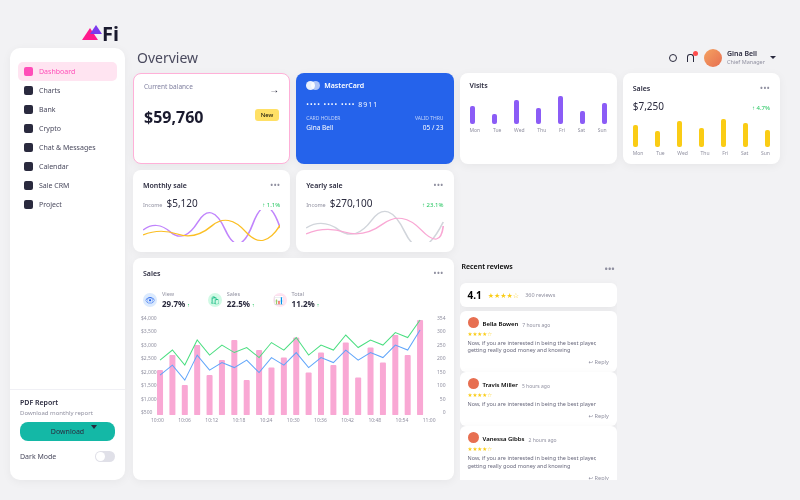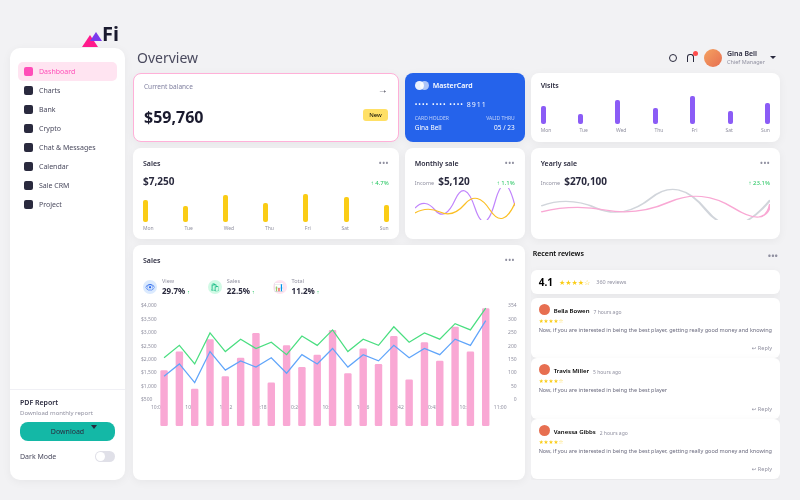--- a/index.html
+++ b/index.html
@@ -1,18 +1,18 @@
 <!DOCTYPE html>
 <html><head>
 <meta charset="utf-8">
 <style>
 *{box-sizing:border-box;margin:0;padding:0;font-family:system-ui,-apple-system,sans-serif}
 body{background:#f2f2f4;width:800px;height:500px;overflow:hidden;font-size:8px}
 .app{display:flex;height:500px;padding:20px 20px 20px 10px;gap:8px}
-.logo{position:absolute;top:20px;left:82px;display:flex;align-items:flex-end;gap:4px}
+.logo{position:absolute;top:20px;left:82px;display:flex;align-items:center;gap:4px}
 .logo-mark{width:0;height:0;border-left:8px solid transparent;border-right:8px solid transparent;border-bottom:12px solid #ff1a8c;position:relative}
 .logo-mark::after{content:"";position:absolute;left:0;top:-3px;width:0;height:0;border-left:6px solid transparent;border-right:6px solid transparent;border-bottom:9px solid #7c3aed}
 .logo-text{font-size:20px;font-weight:700;color:#1a1a2e}
 .sidebar{width:115px;background:#fff;border-radius:10px;box-shadow:0 2px 10px rgba(0,0,0,0.05);display:flex;flex-direction:column;padding:10px 0;margin-top:28px}
 .nav{flex:1;padding:4px 8px}
 .nav-item{display:flex;align-items:center;gap:6px;padding:5px 6px;border-radius:5px;color:#4a4a5e;cursor:pointer;font-size:7px}
 .nav-item.active{background:#ffe4f1;color:#ff4db8}
 .nav-ico{width:9px;height:9px;border-radius:2px;background:#2a2a3e;flex-shrink:0}
 .nav-item.active .nav-ico{background:#ff4db8}
 .sidebar-footer{padding:8px 10px;border-top:1px solid #f0f0f5}
@@ -29,39 +29,39 @@
 .top-right{display:flex;align-items:center;gap:8px}
 .ico-btn{width:10px;height:10px;display:flex;align-items:center;justify-content:center;cursor:pointer;position:relative}
 .gear{width:8px;height:8px;border:1.5px solid #2a2a3e;border-radius:50%}
 .bell{width:7px;height:8px;border:1.5px solid #2a2a3e;border-radius:3px 3px 0 0;border-bottom:none}
 .badge{position:absolute;top:-2px;right:-2px;width:5px;height:5px;background:#ff4d4d;border-radius:50%}
 .user{display:flex;align-items:center;gap:5px}
 .avatar{width:18px;height:18px;border-radius:50%;background:linear-gradient(135deg,#f4a261,#e76f51)}
 .user-name{font-size:7px;font-weight:600;color:#2a2a3e}
 .user-role{font-size:5.5px;color:#9090a0}
 .chev{width:0;height:0;border-left:3px solid transparent;border-right:3px solid transparent;border-top:3px solid #2a2a3e}
-.grid{display:grid;grid-template-columns:1fr;gap:6px;flex:1;min-height:0}
+.grid{display:grid;grid-template-columns:1fr 1fr 1fr 1fr;gap:6px;flex:1;min-height:0}
 .card{background:#fff;border-radius:8px;box-shadow:0 2px 10px rgba(0,0,0,0.05);padding:8px 10px}
 .balance{border:1px solid #ffb0d8}
 .bal-head{display:flex;justify-content:space-between;font-size:6.5px;color:#8080a0}
 .bal-head .arrow{font-size:10px;color:#2a2a3e;cursor:pointer}
 .bal-amt{font-size:16px;font-weight:700;color:#1a1a2e;margin-top:4px}
 .bal-row{display:flex;justify-content:space-between;align-items:center;margin-top:6px}
 .new-tag{background:#ffe066;font-size:6px;padding:2px 6px;border-radius:3px}
 .cc{background:#2563eb;color:#fff}
 .cc-head{display:flex;align-items:center;gap:4px;font-size:7px;font-weight:600}
 .cc-circles{display:flex}
 .cc-circles span{width:9px;height:9px;border-radius:50%;background:rgba(255,255,255,0.9)}
 .cc-circles span:last-child{margin-left:-4px;opacity:0.7}
 .cc-num{font-size:7px;letter-spacing:1px;margin:10px 0 6px;opacity:0.95}
 .cc-foot{display:flex;justify-content:space-between;font-size:5px;opacity:0.7}
 .cc-vals{display:flex;justify-content:space-between;font-size:6.5px;margin-top:2px}
 .mini-title{font-size:7px;font-weight:600;color:#2a2a3e;margin-bottom:6px}
 .mini-row{display:flex;justify-content:space-between;align-items:baseline}
-.mini-val{font-size:10px;font-weight:700;color:#2a2a3e}
+.mini-val{font-size:10px;font-weight:400;color:#2a2a3e}
 .mini-pct{font-size:6px;color:#22c55e}
 .mini-pct.up::before{content:"↑ "}
 .dots{color:#9090a0;cursor:pointer;font-size:9px}
 .bars{display:flex;align-items:flex-end;justify-content:space-between;height:28px;margin-top:6px}
 .bar{width:5px;border-radius:2px}
 .bar.p{background:#8b5cf6}
 .bar.y{background:#facc15}
 .lbls{display:flex;justify-content:space-between;font-size:5px;color:#9090a0;margin-top:3px}
 .sub-lbl{font-size:5.5px;color:#9090a0;margin-right:4px}
 svg.spark{width:100%;height:32px}
@@ -81,21 +81,21 @@
 .rating-num{font-size:10px;font-weight:700}
 .stars{color:#facc15;font-size:7px}
 .rev-count{font-size:5.5px;color:#9090a0}
 .rev-card{background:#fff;border-radius:6px;padding:6px 8px;box-shadow:0 2px 8px rgba(0,0,0,0.05)}
 .rev-top{display:flex;align-items:flex-end;gap:4px}
 .rev-av{width:11px;height:11px;border-radius:50%;background:#e76f51}
 .rev-name{font-size:6px;font-weight:600}
 .rev-time{font-size:5px;color:#9090a0}
 .rev-stars{font-size:5.5px;color:#facc15;margin:2px 0}
 .rev-text{font-size:5.5px;color:#6a6a7e;line-height:1.3}
-.rev-reply{text-align:right;font-size:5.5px;color:#9090a0;margin-top:10px;cursor:pointer}
+.rev-reply{text-align:right;font-size:5.5px;color:#9090a0;margin-top:4px;cursor:pointer}
 .combo{position:relative;height:100px}
 .combo svg{position:absolute;inset:0}
 .y-ax{position:absolute;left:-2px;top:0;height:100%;display:flex;flex-direction:column;justify-content:space-between;font-size:5px;color:#9090a0}
 .y-ax.r{left:auto;right:-2px;text-align:right}
 .x-ax{display:flex;justify-content:space-between;font-size:5px;color:#9090a0;margin-top:2px;padding:0 8px}
 </style>
 </head>
 <body>
 
 <div class="logo">

